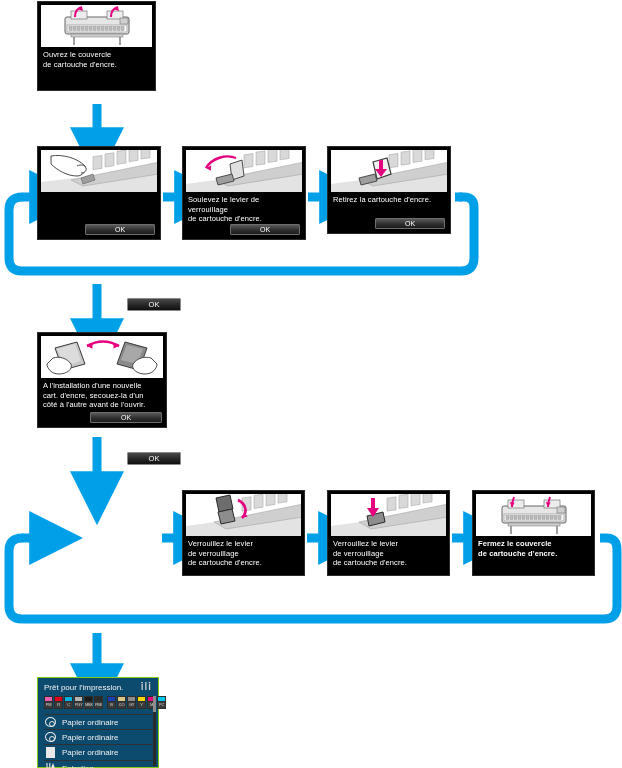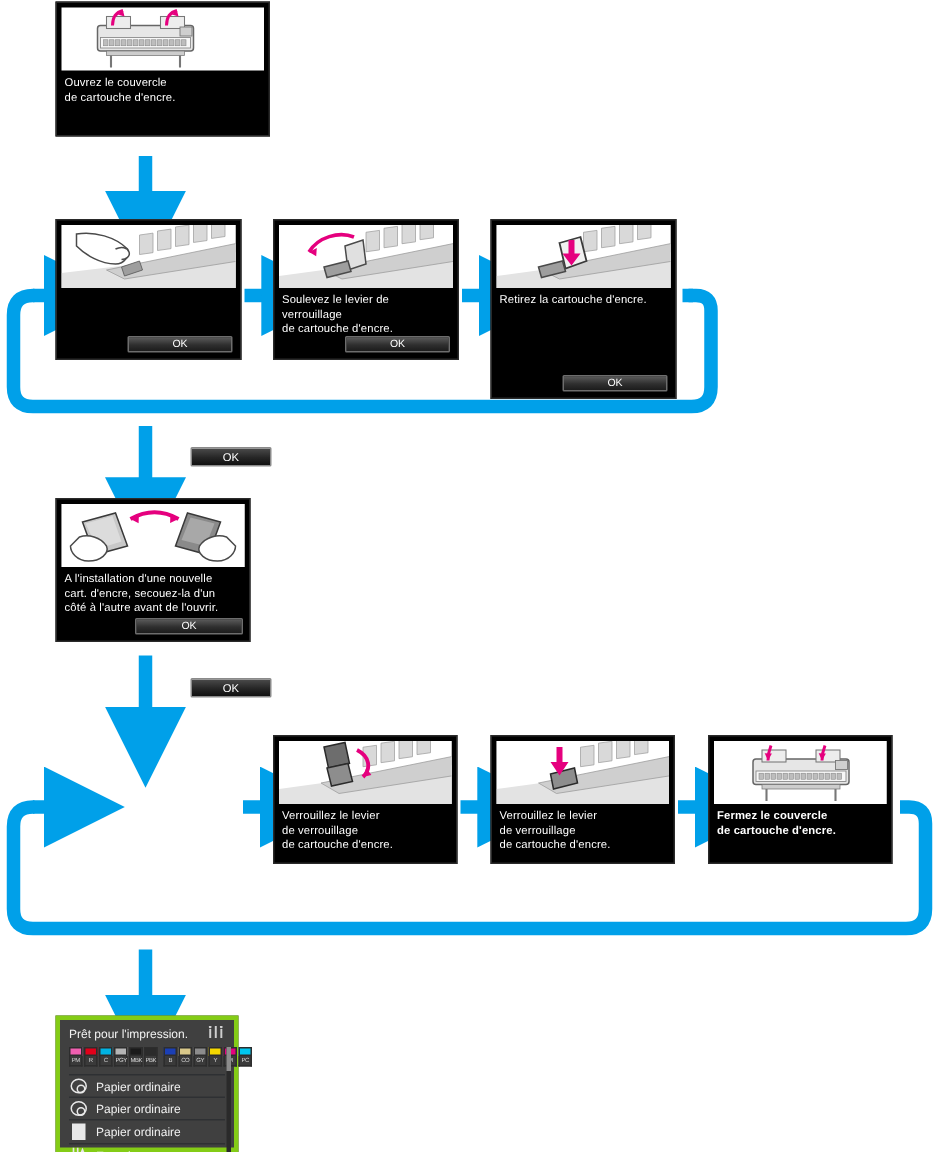--- a/index.html
+++ b/index.html
@@ -62,22 +62,22 @@
     line-height: 11px;
     text-align: center;
   }
 
   
   .flow { position: absolute; left: 0; top: 0; pointer-events: none; }
 
   
   .status {
     position: absolute;
-    background: #404040;
-    border: 3px solid #84cc16;
+    background: #0c4a6e;
+    border: 1px solid #84cc16;
     color: #ffffff;
   }
   .status .title {
     position: absolute; left: 6px; top: 5px;
     font-size: 8px; color: #f2f2f2;
   }
   .status .wifi {
     position: absolute; right: 6px; top: 4px;
     font-size: 8px; color: #cfcfcf; letter-spacing: -1px;
   }
@@ -170,21 +170,21 @@
       <path d="M 600 538 H 606 Q 617 538 617 549 V 606 Q 617 619 604 619
                H 22 Q 9 619 9 606 V 551 Q 9 538 22 538 H 23" stroke="#00A0E9" stroke-width="9" fill="none" stroke-linecap="butt"></path>
       <line x1="22" y1="538" x2="31" y2="538" stroke="#00A0E9" stroke-width="9" marker-end="url(#ah)"></line>
     </g>
 
     <g>
       <line x1="97" y1="633" x2="97" y2="665" stroke="#00A0E9" stroke-width="9" marker-end="url(#ah)"></line>
     </g>
   </svg>
 
-  <div class="panel" style="left:37px; top:1px; width:143px; height:90px;">
+  <div class="panel" style="left:37px; top:1px; width:119px; height:90px;">
     <div class="art">
       <svg width="113" height="42" viewBox="0 0 113 42">
         <rect x="24" y="12" width="64" height="17" rx="2" fill="#e6e6e6" stroke="#666" stroke-width="1"></rect>
         <rect x="26" y="20" width="60" height="7" fill="#f7f7f7" stroke="#8a8a8a" stroke-width=".6"></rect>
         <g fill="#bdbdbd" stroke="#8a8a8a" stroke-width=".4">
           <rect x="28" y="21.5" width="3" height="4"></rect>
             <rect x="32" y="21.5" width="3" height="4"></rect>
           <rect x="36" y="21.5" width="3" height="4"></rect>
             <rect x="40" y="21.5" width="3" height="4"></rect>
           <rect x="44" y="21.5" width="3" height="4"></rect>
@@ -251,21 +251,21 @@
         <polygon points="30,28 46,24 48,31 32,35" fill="#9e9e9e" stroke="#4a4a4a" stroke-width="1"></polygon>
         <path d="M50 8 C40 4 26 8 20 18" stroke="#E5007E" stroke-width="2.4" fill="none"></path>
         <path d="M20 18 l5.2 -2.6 l-0.4 5.4 z" fill="#E5007E"></path>
       </svg>
     </div>
     <div class="caption" style="top:48px;">Soulevez le levier de verrouillage
 de cartouche d'encre.</div>
     <div class="okbtn" style="left:47px; bottom:4px; width:70px;">OK</div>
   </div>
 
-  <div class="panel" style="left:327px; top:146px; width:124px; height:120px;">
+  <div class="panel" style="left:327px; top:146px; width:124px; height:88px;">
     <div class="art">
       <svg width="118" height="42" viewBox="0 0 118 42">
         <rect x="0" y="0" width="118" height="42" fill="#ffffff"></rect>
         <polygon points="0,34 118,18 118,42 0,42" fill="#e3e3e3"></polygon>
         <polygon points="30,30 118,12 118,24 42,36" fill="#cfcfcf" stroke="#9a9a9a" stroke-width=".5"></polygon>
         <g fill="#d9d9d9" stroke="#a0a0a0" stroke-width=".5">
           <rect x="58" y="13" width="9" height="13" transform="skewY(-8)"></rect>
           <rect x="70" y="12" width="9" height="13" transform="skewY(-8)"></rect>
           <rect x="82" y="11" width="9" height="13" transform="skewY(-8)"></rect>
           <rect x="94" y="10" width="9" height="13" transform="skewY(-8)"></rect>

